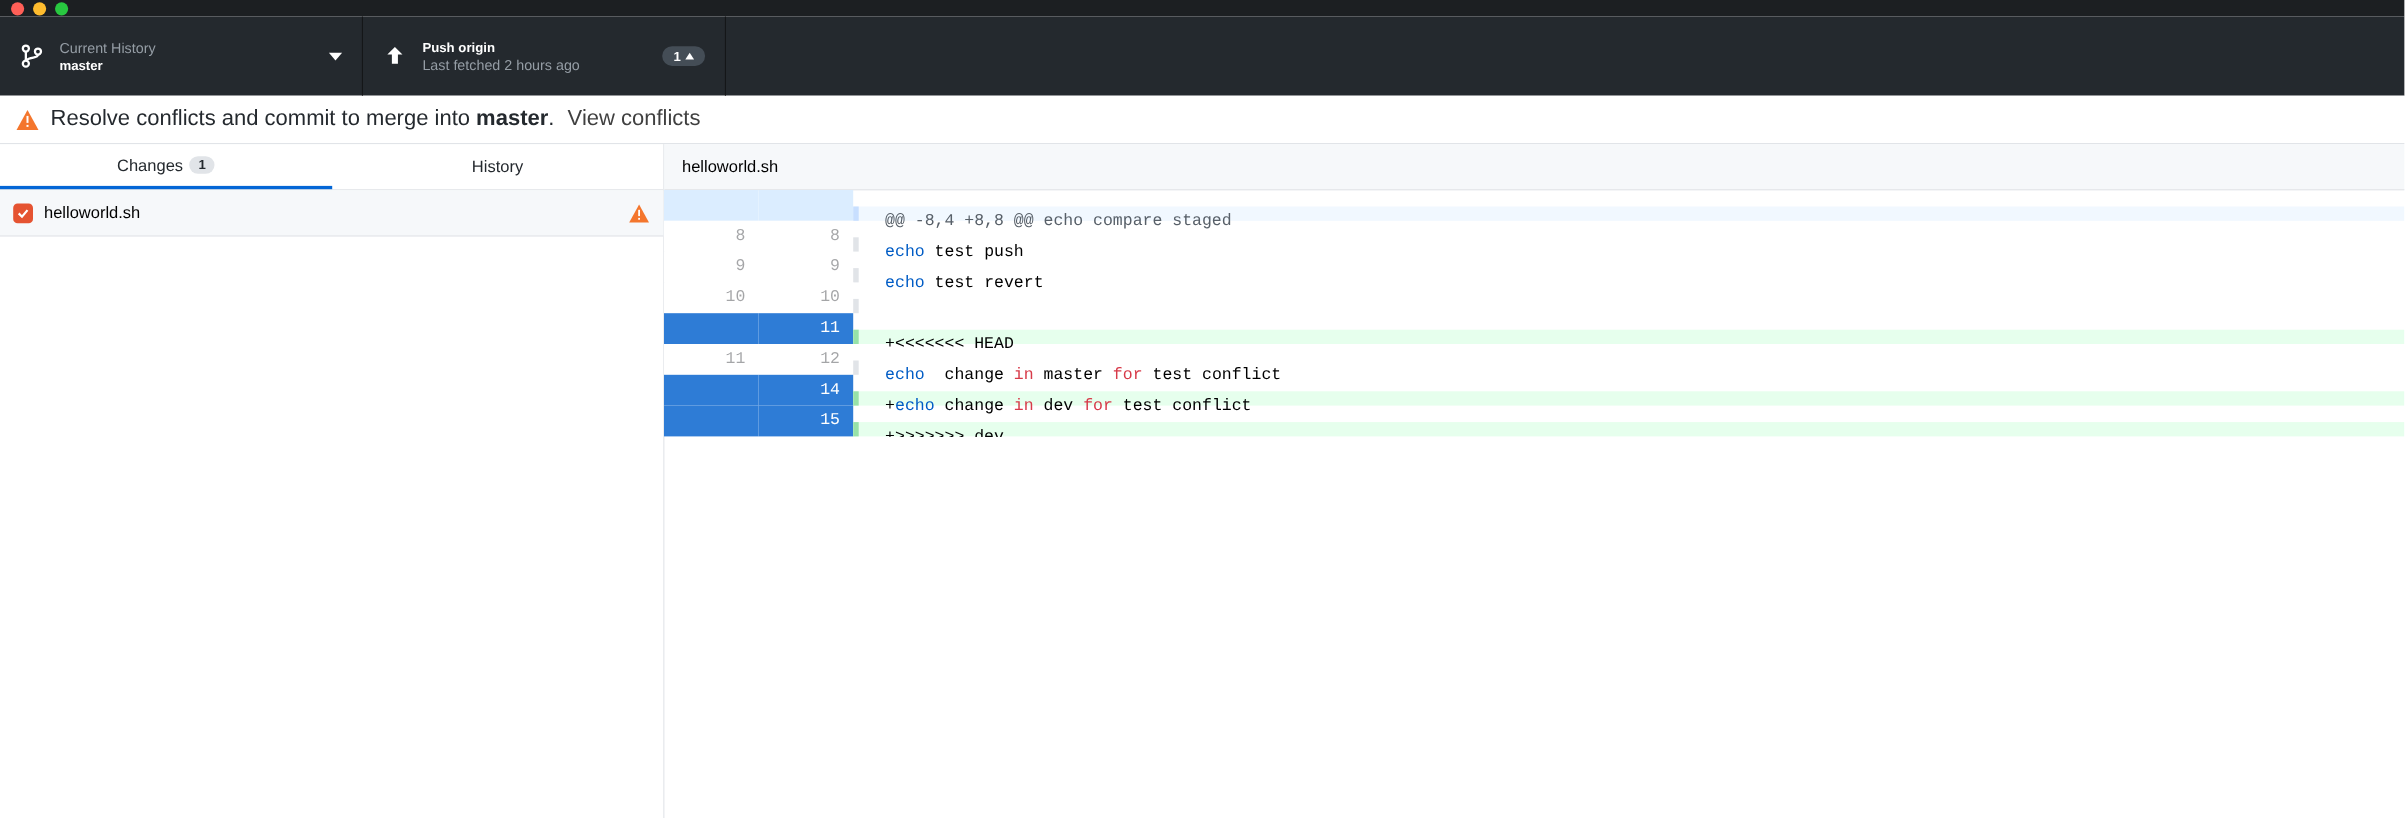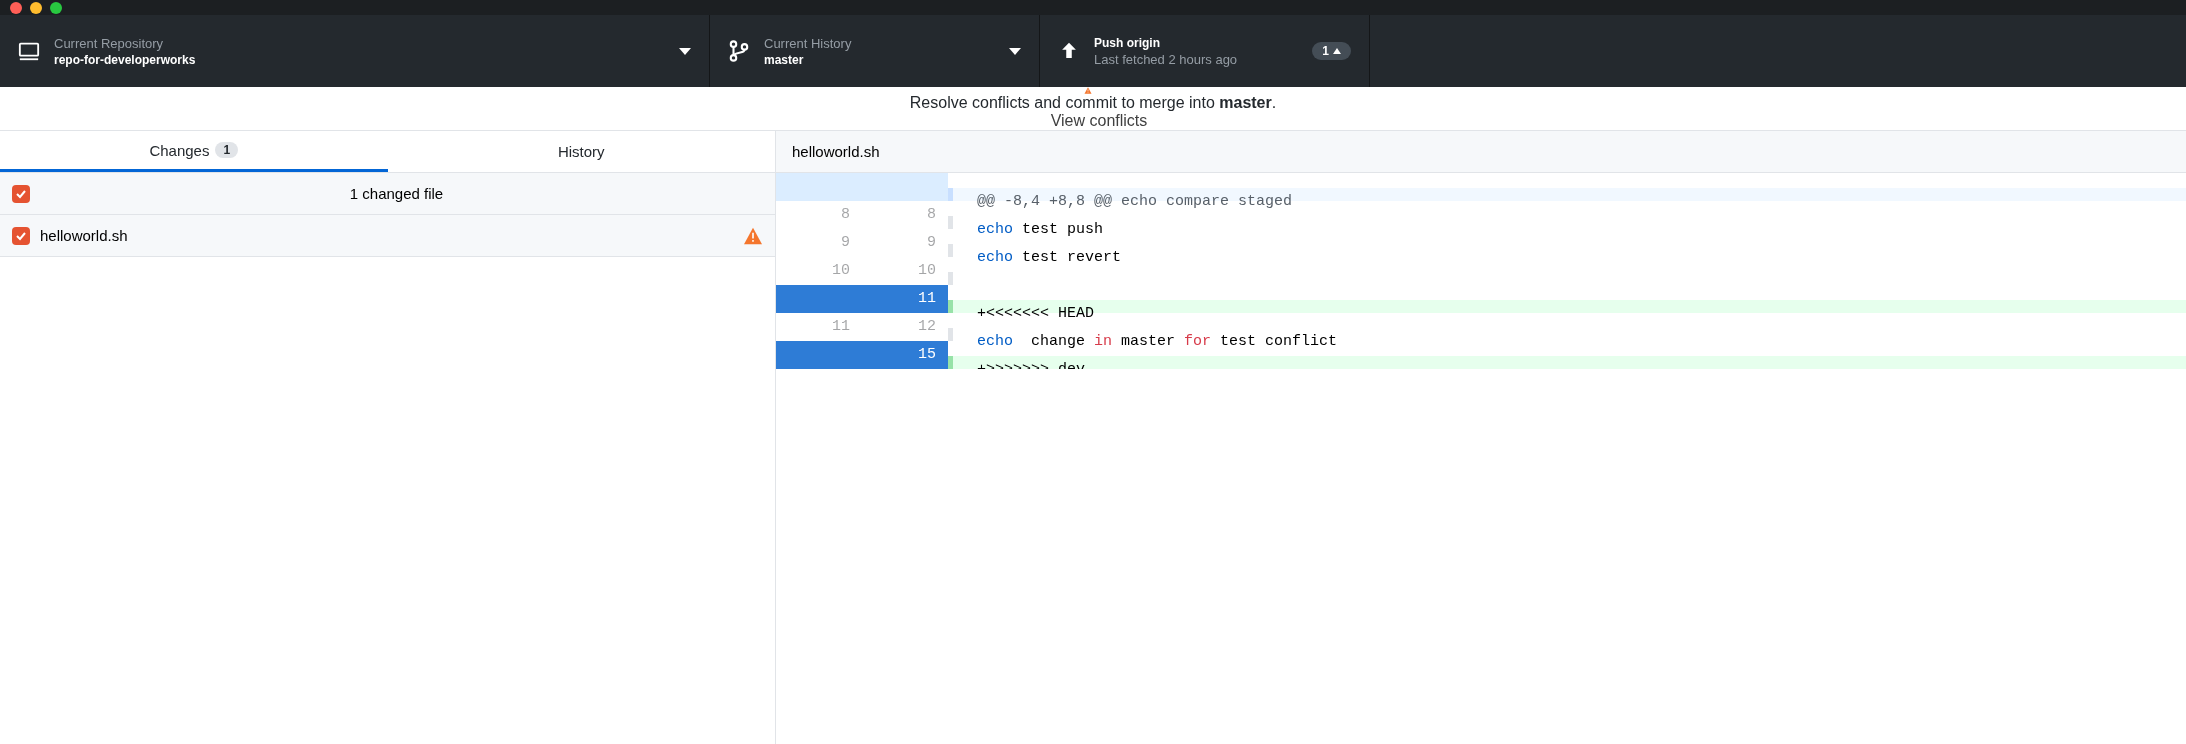--- a/index.html
+++ b/index.html
@@ -74,34 +74,33 @@
   border-bottom: 6px solid #fff;
 }
 
 .banner {
   height: 44px;
   background: #fff;
   border-bottom: 1px solid #e1e4e8;
   display: flex;
   align-items: center;
   padding: 0 14px;
-  font-size: 16px;
+  font-size: 20px;
   color: #24292e;
-  flex-direction: column;
 }
 .warn-icon {
   width: 22px;
   height: 20px;
   margin-right: 10px;
 }
 .banner-link { color: #404040; margin-left: 12px; cursor: pointer; }
 .banner strong { font-weight: 700; }
 
 .content { display: flex; height: calc(100% - 15px - 72px - 44px); }
-.sidebar { width: 776px; border-right: 1px solid #e1e4e8; display: flex; flex-direction: column; }
+.sidebar { width: 604px; border-right: 1px solid #e1e4e8; display: flex; flex-direction: column; }
 .tabs { display: flex; height: 42px; border-bottom: 1px solid #e1e4e8; }
 .tab {
   flex: 1;
   display: flex;
   align-items: center;
   justify-content: center;
   font-size: 15px;
   color: #24292e;
   cursor: pointer;
   gap: 6px;
@@ -190,33 +189,20 @@
 </head>
 <body>
 
 <div class="titlebar">
   <div class="traffic-light tl-red"></div>
   <div class="traffic-light tl-yellow"></div>
   <div class="traffic-light tl-green"></div>
 </div>
 
 <div class="toolbar">
-  <div class="toolbar-section repo">
-    <div class="toolbar-icon">
-      <svg viewBox="0 0 24 24" fill="none" stroke="#fff" stroke-width="2">
-          <rect x="2" y="4" width="20" height="13" rx="1"></rect>
-          <line x1="2" y1="21" x2="22" y2="21"></line>
-        </svg>
-    </div>
-    <div class="toolbar-text">
-      <span class="toolbar-label">Current Repository</span>
-      <span class="toolbar-value">repo-for-developerworks</span>
-    </div>
-    <div class="caret-down"></div>
-  </div>
   <div class="toolbar-section branch">
     <div class="toolbar-icon">
       <svg viewBox="0 0 16 16" fill="#fff">
           <circle cx="4" cy="3" r="2" fill="none" stroke="#fff" stroke-width="1.5"></circle>
           <circle cx="4" cy="13" r="2" fill="none" stroke="#fff" stroke-width="1.5"></circle>
           <circle cx="12" cy="5" r="2" fill="none" stroke="#fff" stroke-width="1.5"></circle>
           <path d="M4 5 v6 M12 7 c0 3 -5 1 -8 4" fill="none" stroke="#fff" stroke-width="1.5"></path>
         </svg>
     </div>
     <div class="toolbar-text">
@@ -257,28 +243,20 @@
 <div class="content">
   <div class="sidebar">
     <div class="tabs">
       <div class="tab active">
         <span>Changes</span>
         <span class="tab-badge">1</span>
       </div>
       <div class="tab">
         <span>History</span>
       </div>
-    </div>
-    <div class="changes-header">
-      <div class="checkbox">
-        <svg viewBox="0 0 12 12">
-            <path d="M2 6 L5 9 L10 3" stroke="#fff" stroke-width="2" fill="none"></path>
-          </svg>
-      </div>
-      <span class="changes-header-text">1 changed file</span>
     </div>
     <div class="file-row">
       <div class="checkbox">
         <svg viewBox="0 0 12 12">
             <path d="M2 6 L5 9 L10 3" stroke="#fff" stroke-width="2" fill="none"></path>
           </svg>
       </div>
       <span class="filename">helloworld.sh</span>
       <svg class="conflict-icon" viewBox="0 0 24 22">
         <path d="M12 1 L23 21 L1 21 Z" fill="#f4762d"></path>
@@ -316,18 +294,23 @@
           <div class="lineno new">11</div>
           <div class="line-content"><span>+&lt;&lt;&lt;&lt;&lt;&lt;&lt; HEAD</span></div>
         </div>
         <div class="diff-row">
           <div class="lineno old">11</div>
           <div class="lineno new">12</div>
           <div class="line-content"><span class="tok-kw">echo</span><span>  change </span><span class="tok-in">in</span><span> master </span><span class="tok-for">for</span><span> test conflict</span></div>
         </div>
         <div class="diff-row added-sel">
           <div class="lineno old"></div>
+          <div class="lineno new">14</div>
+          <div class="line-content"><span>+</span><span class="tok-kw">echo</span><span> change </span><span class="tok-in">in</span><span> dev </span><span class="tok-for">for</span><span> test conflict</span></div>
+        </div>
+        <div class="diff-row added-sel">
+          <div class="lineno old"></div>
           <div class="lineno new">15</div>
           <div class="line-content"><span>+&gt;&gt;&gt;&gt;&gt;&gt;&gt; dev</span></div>
         </div>
       </div>
   </div>
 </div>
 
 </body></html>

